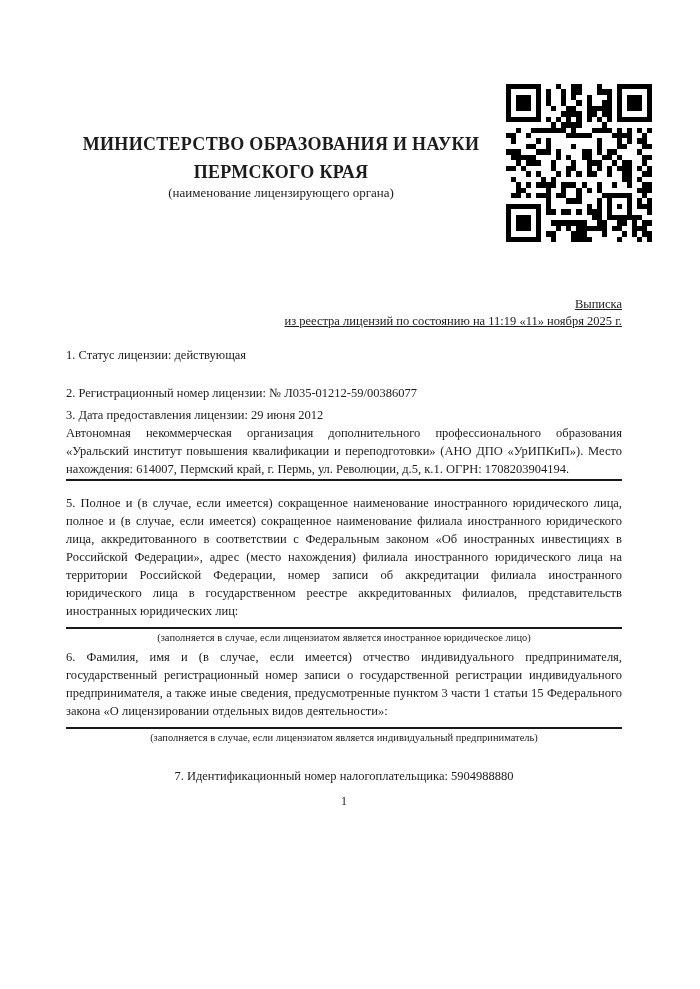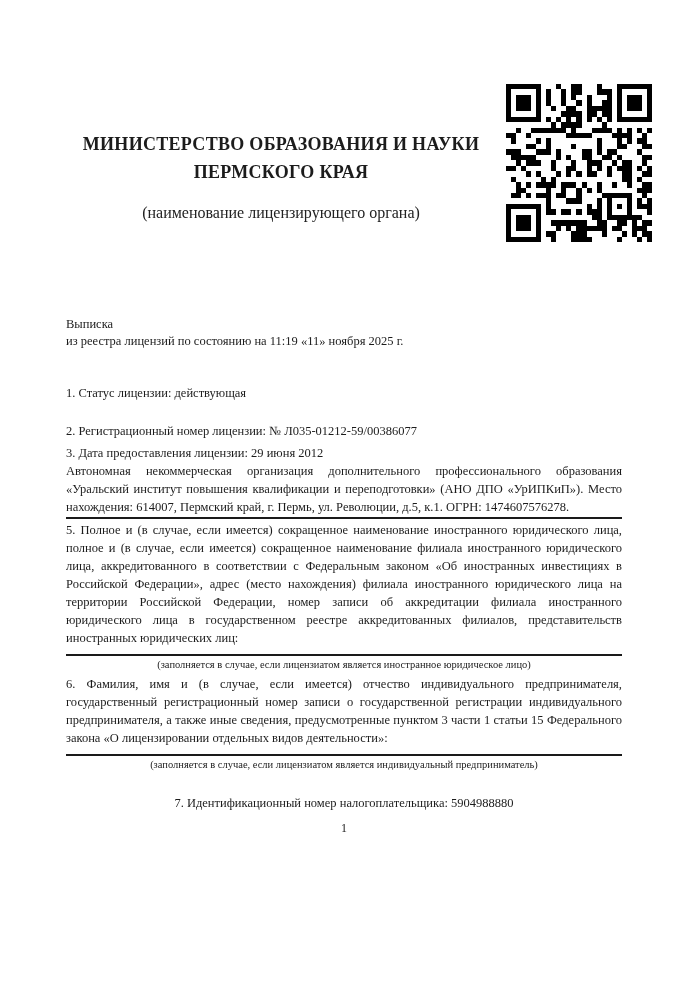--- a/index.html
+++ b/index.html
@@ -12,41 +12,41 @@
     overflow:hidden;
   }
   .content { padding:0 66px; }
 
   
   .org-header {
     margin-top:130px; margin-left:66px;
     width:430px; text-align:center;
   }
   .org-line { font-size:18px; font-weight:bold; line-height:28px; letter-spacing:.3px; }
-  .org-caption { font-size:16px; line-height:13px; margin-top:20px; color:#222; }
+  .org-caption { font-size:13px; line-height:13px; margin-top:0; color:#222; }
 
   
   .qr-box { position:absolute; top:84px; left:506px; width:146px; height:158px; }
   .qr-box svg { width:100%; height:100%; display:block; }
 
   
-  .doc-title { margin-top:97px; text-align:left; font-size:12.5px; line-height:17px; }
+  .doc-title { margin-top:97px; text-align:right; font-size:12.5px; line-height:17px;text-decoration:underline; }
 
   
   .item  { font-size:12.5px; line-height:18px; margin:0; }
   .just  { text-align:justify; }
   .field-caption { font-size:10.5px; line-height:13px; text-align:center; color:#222; margin:2px 0 0 0; }
   .rule  { border:0; border-top:2px solid #1a1a1a; margin:0; height:0; }
 
-  .mt-item1 { margin-top:34px; }
+  .mt-item1 { margin-top:16px; }
   .mt-item2 { margin-top:20px; }
   .mt-item3 { margin-top:4px; }
   .mt-item4 { margin-top:12px; }
   .mt-rule4 { margin-top:1px; }
-  .mt-item5 { margin-top:2px; }
+  .mt-item5 { margin-top:13px; }
   .mt-rule5 { margin-top:7px; }
   .mt-item6 { margin-top:4px; }
   .mt-rule6 { margin-top:7px; }
   .mt-item7 { margin-top:23px;text-align:center; }
 
   .page-number { margin-top:9px; text-align:center; font-size:12px; line-height:15px; }
 </style>
 </head>
 <body>
 
@@ -463,21 +463,21 @@
       <div>Выписка</div>
       <div>из реестра лицензий по состоянию на 11:19 «11» ноября 2025 г.</div>
     </div>
 
     <p class="item mt-item1">1. Статус лицензии: действующая</p>
 
     <p class="item mt-item2">2. Регистрационный номер лицензии: № Л035-01212-59/00386077</p>
 
     <p class="item mt-item3">3. Дата предоставления лицензии: 29 июня 2012</p>
 
-    <p class="item just">Автономная некоммерческая организация дополнительного профессионального образования «Уральский институт повышения квалификации и переподготовки» (АНО ДПО «УрИПКиП»). Место нахождения: 614007, Пермский край, г. Пермь, ул. Революции, д.5, к.1. ОГРН: 1474607576278.</p>
+    <p class="item just">Автономная некоммерческая организация дополнительного профессионального образования «Уральский институт повышения квалификации и переподготовки» (АНО ДПО «УрИПКиП»). Место нахождения: 614007, Пермский край, г. Пермь, ул. Революции, д.5, к.1. ОГРН: 1708203904194.</p>
     <hr class="rule mt-rule4">
 
     <p class="item just mt-item5">5. Полное и (в случае, если имеется) сокращенное наименование иностранного юридического лица, полное и (в случае, если имеется) сокращенное наименование филиала иностранного юридического лица, аккредитованного в соответствии с Федеральным законом «Об иностранных инвестициях в Российской Федерации», адрес (место нахождения) филиала иностранного юридического лица на территории Российской Федерации, номер записи об аккредитации филиала иностранного юридического лица в государственном реестре аккредитованных филиалов, представительств иностранных юридических лиц:</p>
     <hr class="rule mt-rule5">
     <p class="field-caption">(заполняется в случае, если лицензиатом является иностранное юридическое лицо)</p>
 
     <p class="item just mt-item6">6. Фамилия, имя и (в случае, если имеется) отчество индивидуального предпринимателя, государственный регистрационный номер записи о государственной регистрации индивидуального предпринимателя, а также иные сведения, предусмотренные пунктом 3 части 1 статьи 15 Федерального закона «О лицензировании отдельных видов деятельности»:</p>
     <hr class="rule mt-rule6">
     <p class="field-caption">(заполняется в случае, если лицензиатом является индивидуальный предприниматель)</p>
 

